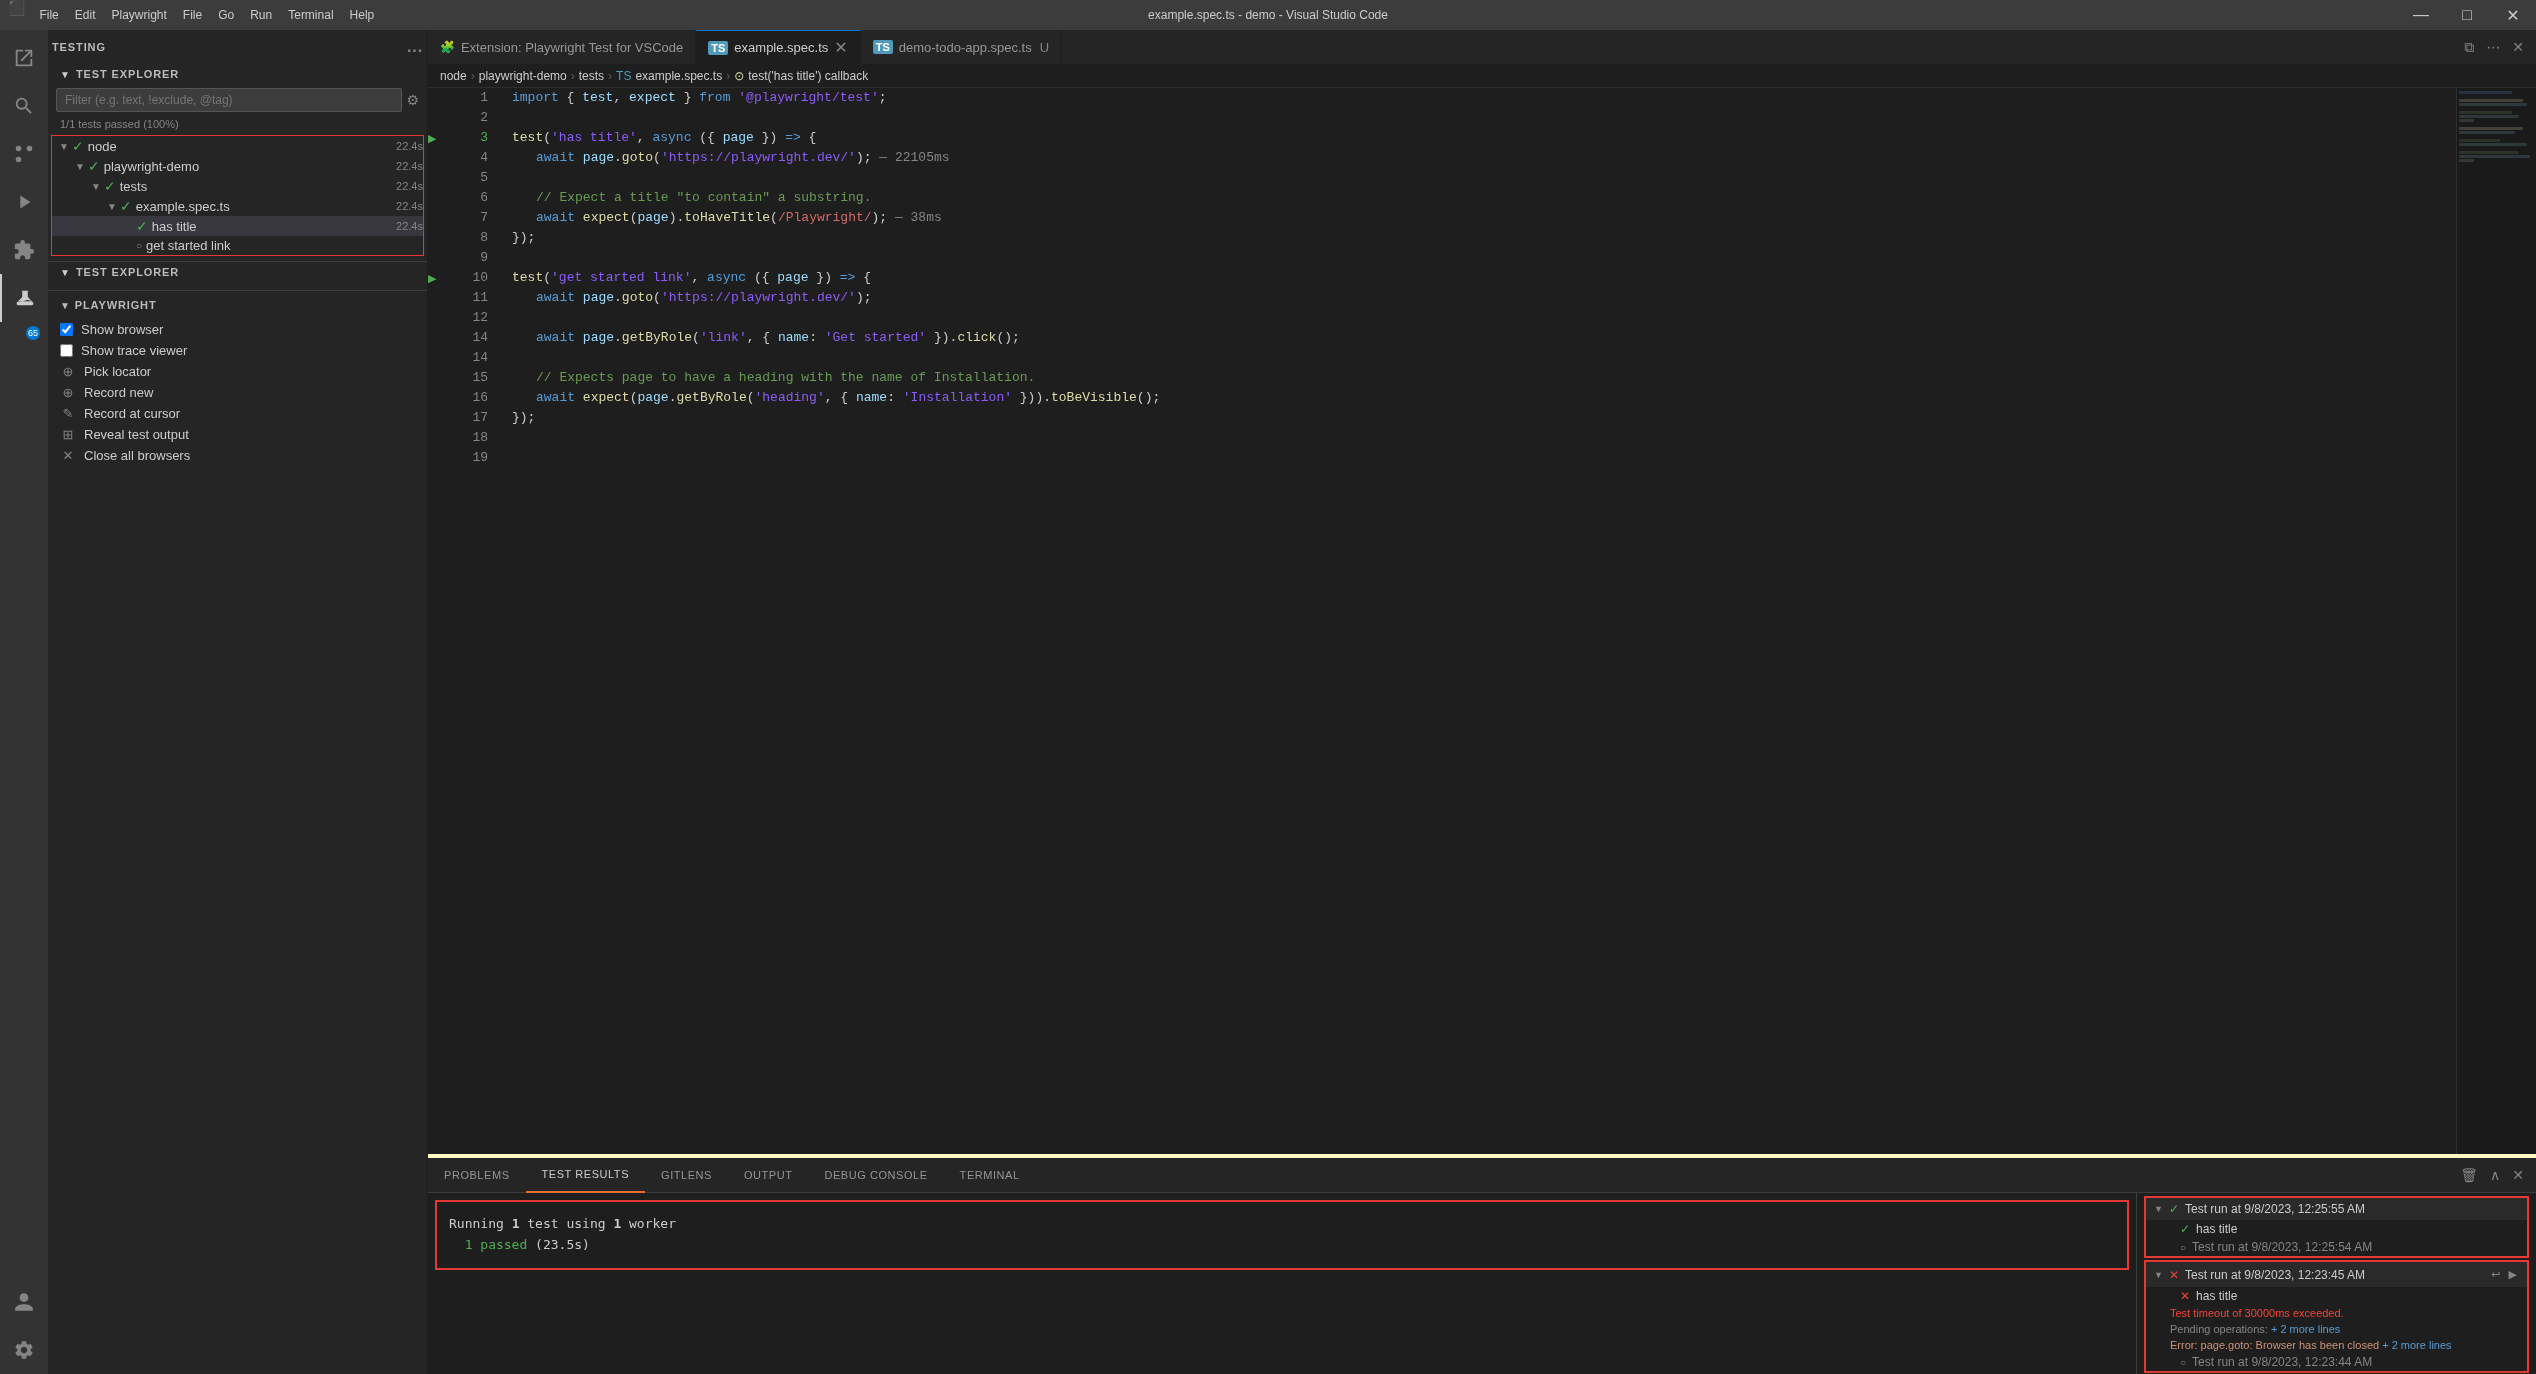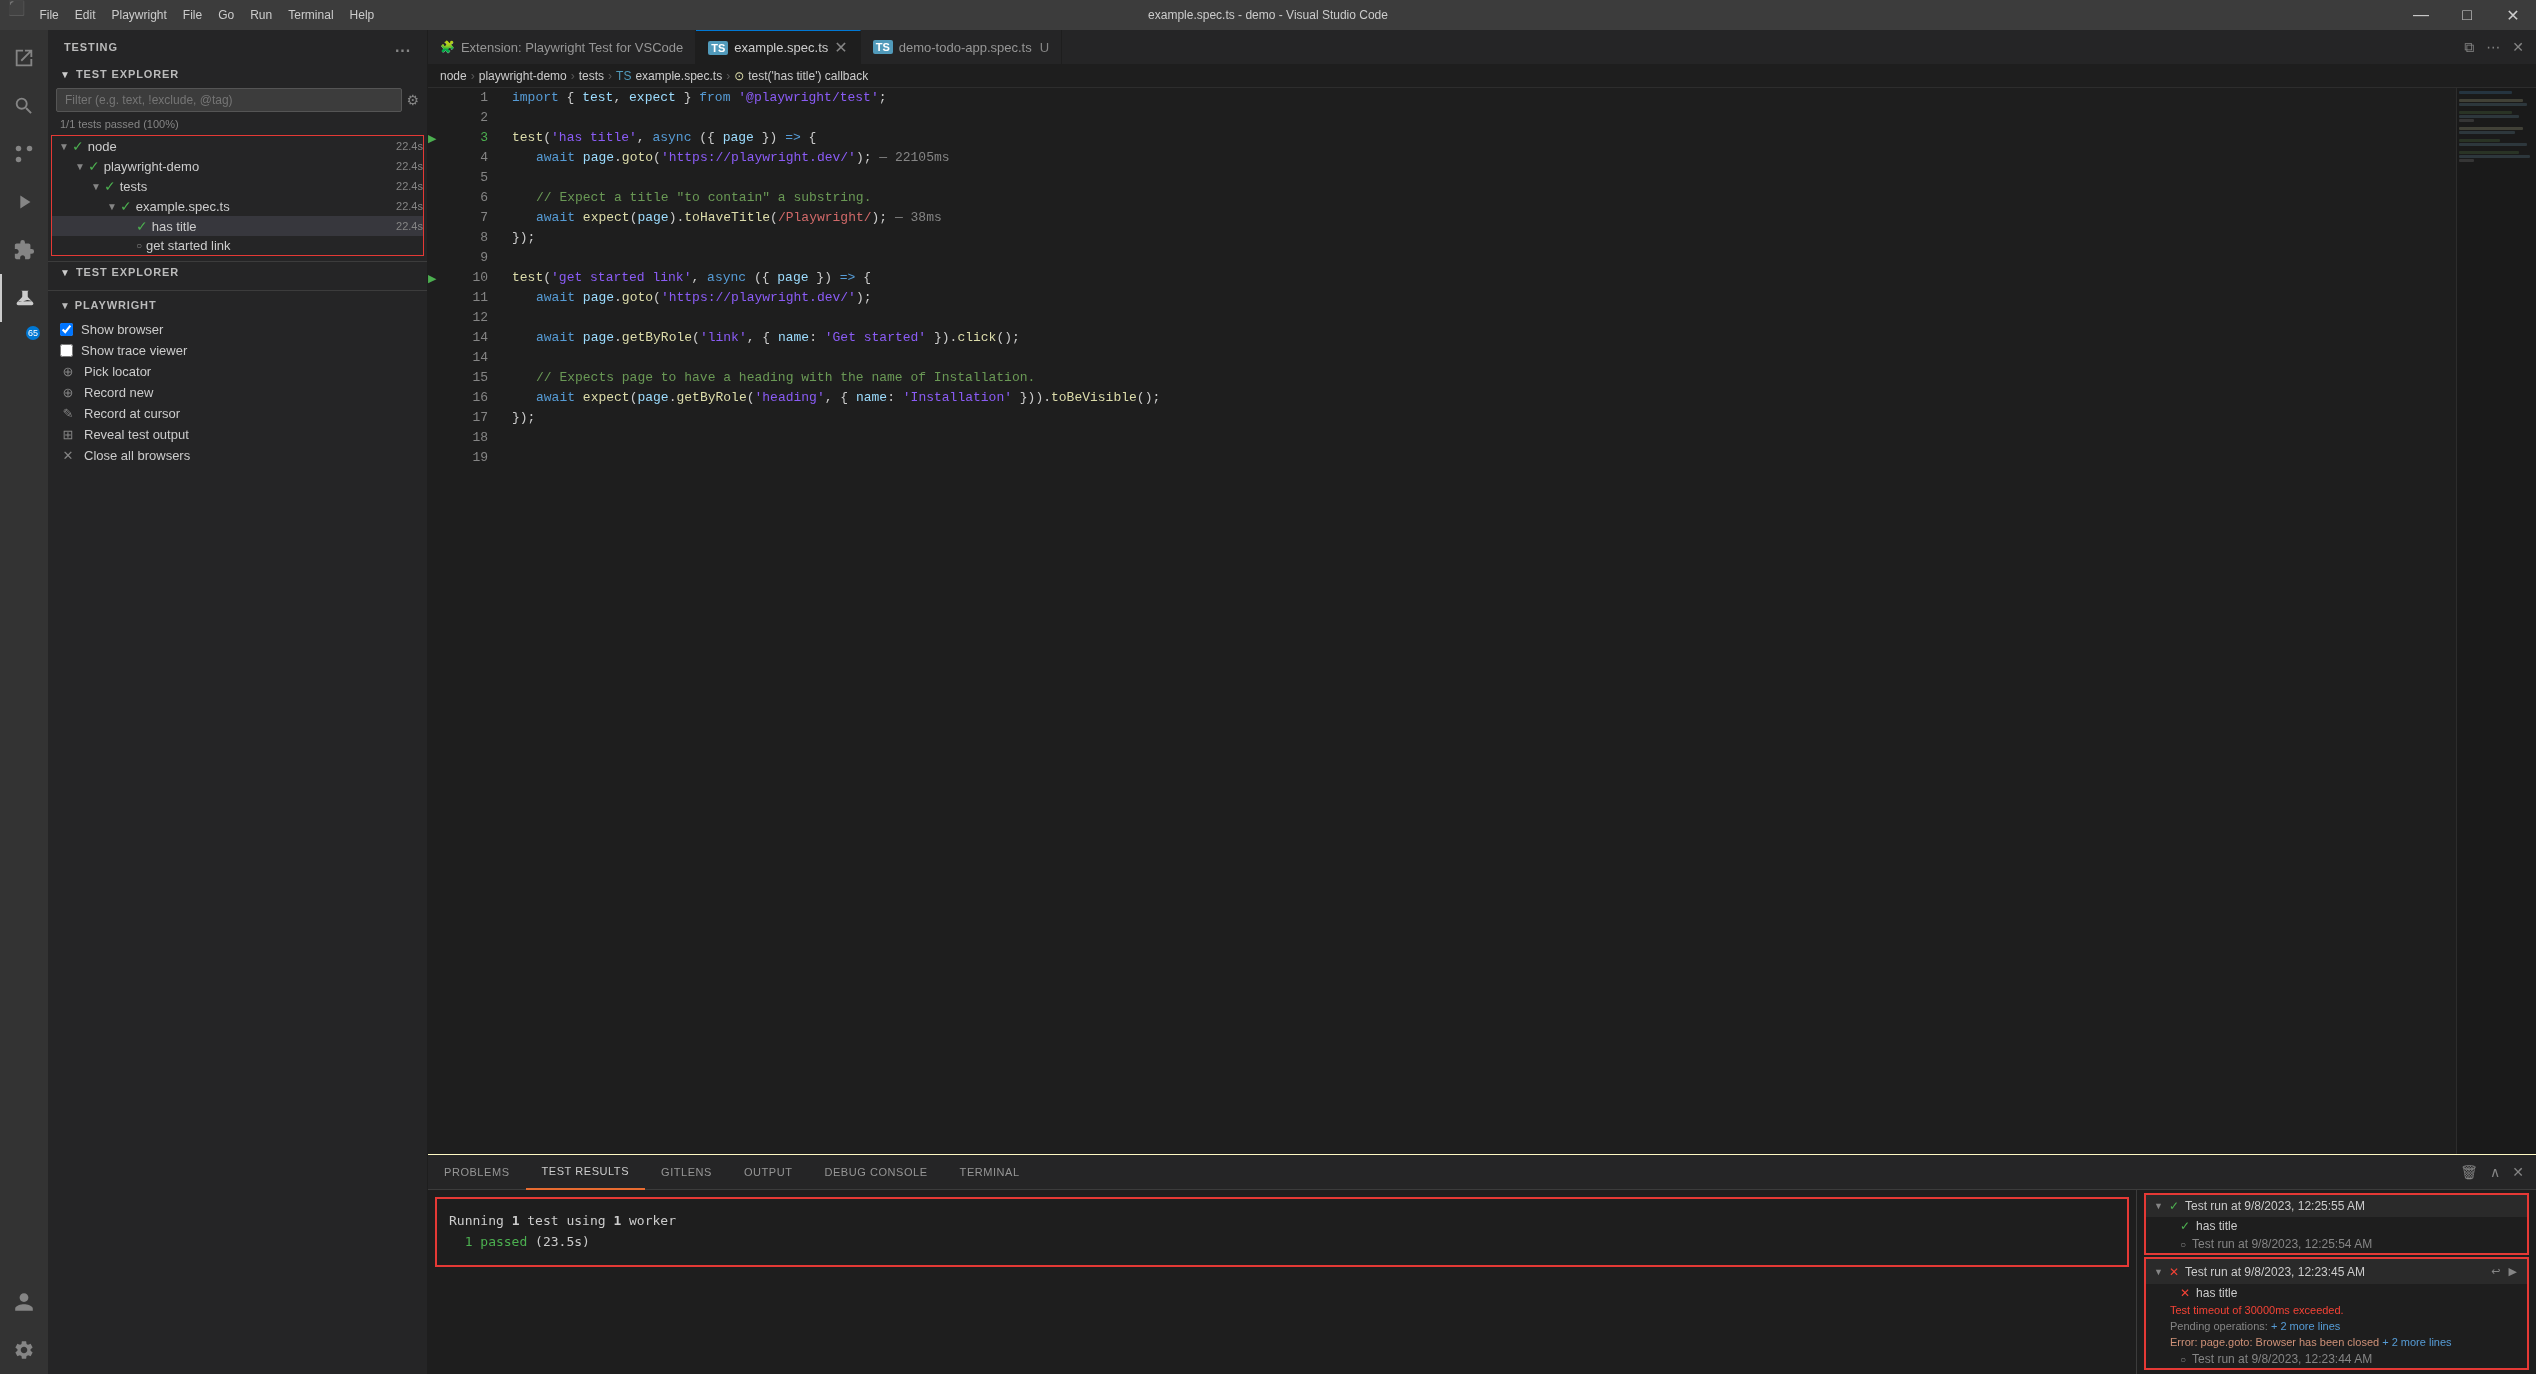--- a/index.html
+++ b/index.html
@@ -17,21 +17,21 @@
     .main-container { display: flex; flex: 1; overflow: hidden; }
 
     
     .activity-bar { width: 48px; background: #333333; display: flex; flex-direction: column; align-items: center; padding-top: 4px; flex-shrink: 0; }
     .activity-item { width: 48px; height: 48px; display: flex; align-items: center; justify-content: center; cursor: pointer; position: relative; color: #858585; font-size: 22px; }
     .activity-item.active { color: #cccccc; border-left: 2px solid #cccccc; }
     .activity-badge { position: absolute; top: 8px; right: 8px; background: #0078d4; color: white; font-size: 9px; min-width: 14px; height: 14px; border-radius: 7px; display: flex; align-items: center; justify-content: center; padding: 0 2px; margin-top: 44px; }
 
     
     .sidebar { width: 380px; background: #252526; display: flex; flex-direction: column; flex-shrink: 0; overflow: hidden; border-right: 1px solid #1e1e1e; }
-    .sidebar-header { padding: 8px 16px; font-size: 11px; font-weight: 600; color: #bbbbbb; letter-spacing: 0.08em; display: flex; align-items: center; justify-content: space-between; }
+    .sidebar-header { padding: 8px 4px; font-size: 11px; font-weight: 600; color: #bbbbbb; letter-spacing: 0.08em; display: flex; align-items: center; justify-content: space-between; }
     .sidebar-section { display: flex; flex-direction: column; }
 
     
     .test-explorer-header { display: flex; align-items: center; gap: 6px; padding: 4px 12px; cursor: pointer; }
     .filter-row { display: flex; align-items: center; gap: 4px; padding: 4px 8px; }
     .filter-input { flex: 1; background: #3c3c3c; border: 1px solid #555; color: #cccccc; padding: 4px 8px; font-size: 12px; outline: none; border-radius: 2px; }
     .filter-icon { color: #858585; font-size: 14px; cursor: pointer; }
     .pass-count { font-size: 11px; color: #858585; padding: 2px 12px 4px; }
 
     
@@ -86,21 +86,21 @@
     .kw { color: #569cd6; }
     .fn { color: #dcdcaa; }
     .str { color: #8b5cf6; }
     .param { color: #9cdcfe; }
     .cm { color: #6a9955; }
     .regex { color: #d16969; }
     .punc { color: #cccccc; }
     .perf { color: #858585; }
 
     
-    .panel { background: #1e1e1e; border-top: 1px solid #fef9c3; display: flex; flex-direction: column; height: 220px; flex-shrink: 0; }
+    .panel { background: #1e1e1e; border-top: 4px solid #fef9c3; display: flex; flex-direction: column; height: 220px; flex-shrink: 0; }
     .panel-tabs { display: flex; align-items: center; background: #252526; border-bottom: 1px solid #3c3c3c; height: 35px; }
     .panel-tab { padding: 0 16px; height: 35px; display: flex; align-items: center; font-size: 11px; font-weight: 500; color: #969696; cursor: pointer; text-transform: uppercase; letter-spacing: 0.05em; }
     .panel-tab.active { color: #cccccc; border-bottom: 2px solid #e86c31; }
     .panel-content { display: flex; flex: 1; overflow: hidden; }
     .panel-left { flex: 1; padding: 8px; overflow: auto; }
     .panel-right { width: 400px; border-left: 1px solid #3c3c3c; overflow: auto; font-size: 12px; }
     
     .test-output-box { border: 1px solid #e53935; padding: 12px; font-family: 'Consolas', monospace; font-size: 13px; color: #cccccc; line-height: 1.6; background: #1e1e1e; }
     .test-output-bold { font-weight: bold; }
     .test-pass-green { color: #4caf50; }

